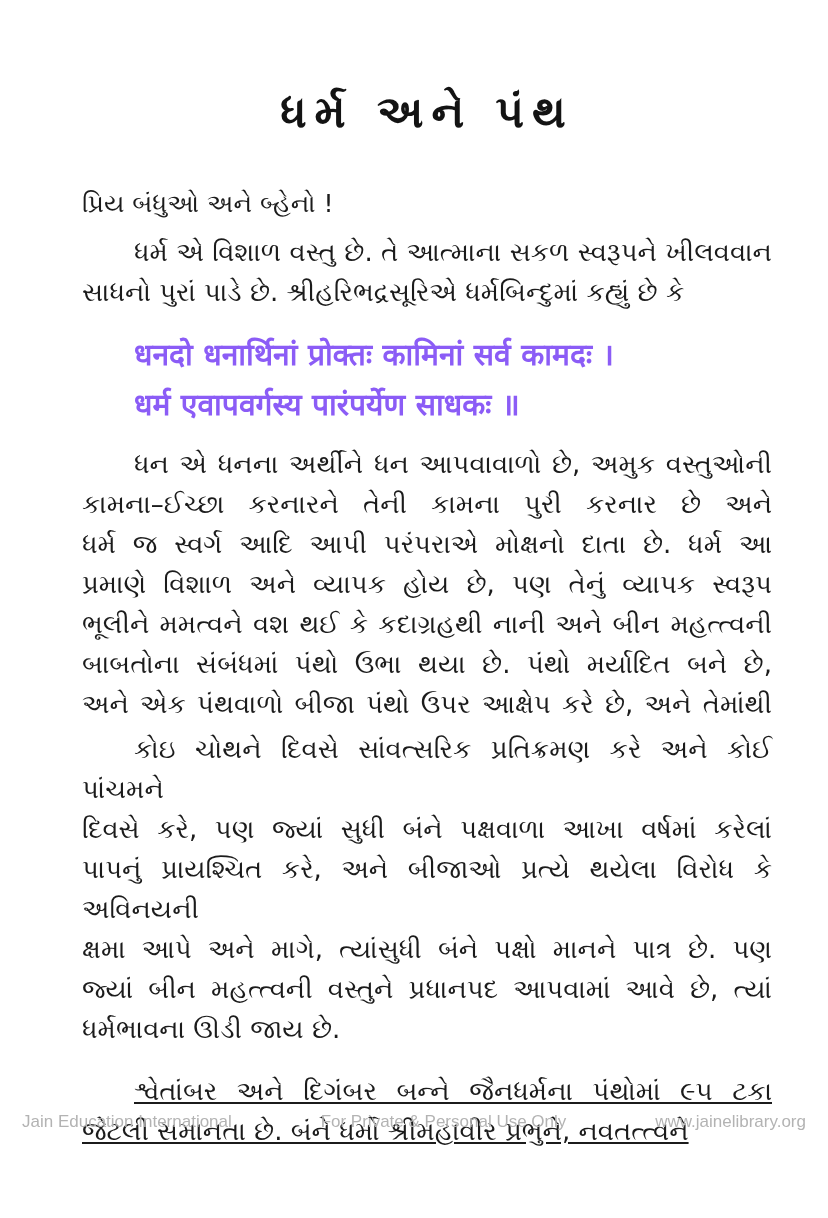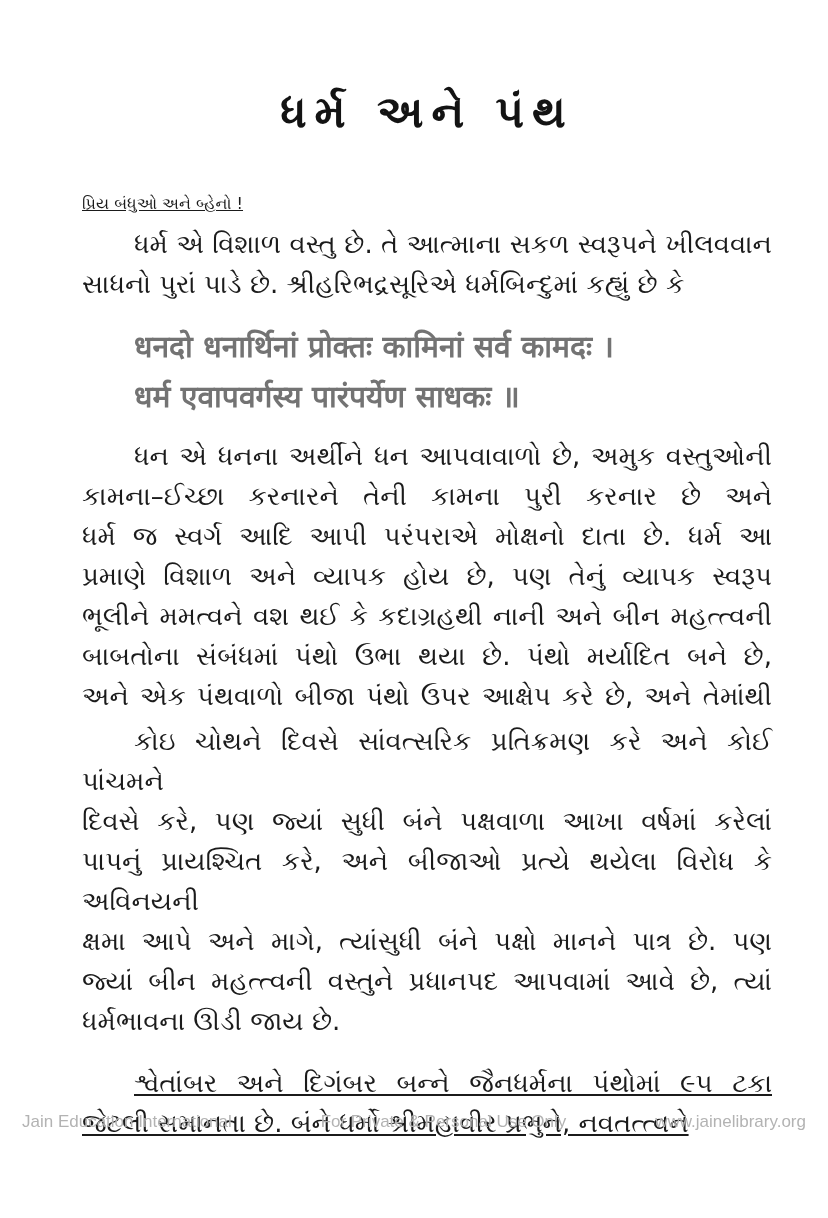--- a/index.html
+++ b/index.html
@@ -23,40 +23,40 @@
     text-align: center;
     margin-top: 84px;
     font-size: 44px;
     font-weight: 700;
     letter-spacing: 8px;
     line-height: 56px;
     color: #131313;
   }
   .greeting {
     margin-top: 44px;
-    font-size: 16px;
+    font-size: 25px;
     line-height: 40px;
-    text-decoration: underline;
   }
   .para {
     font-size: 26px;
     line-height: 40px;
+    margin-top: 8px;
   }
   .para .line {
     text-align: justify;
     text-align-last: justify;
   }
   .para .line.first { text-indent: 52px; }
   .para .line.last { text-align-last: left; }
   .verse {
     margin: 18px 0 14px 52px;
     font-size: 30px;
     line-height: 50px;
     font-weight: 700;
-    color: #737373;
+    color: #8b5cf6;
   }
   .verse .line { text-align: left; }
   .para.gap-m { margin-top: 5px; }
   .para.gap-l { margin-top: 22px; text-decoration: underline; }
   .footer {
     position: absolute;
     left: 22px; right: 22px; bottom: 24px;
     display: flex;
     justify-content: space-between;
     align-items: baseline;

